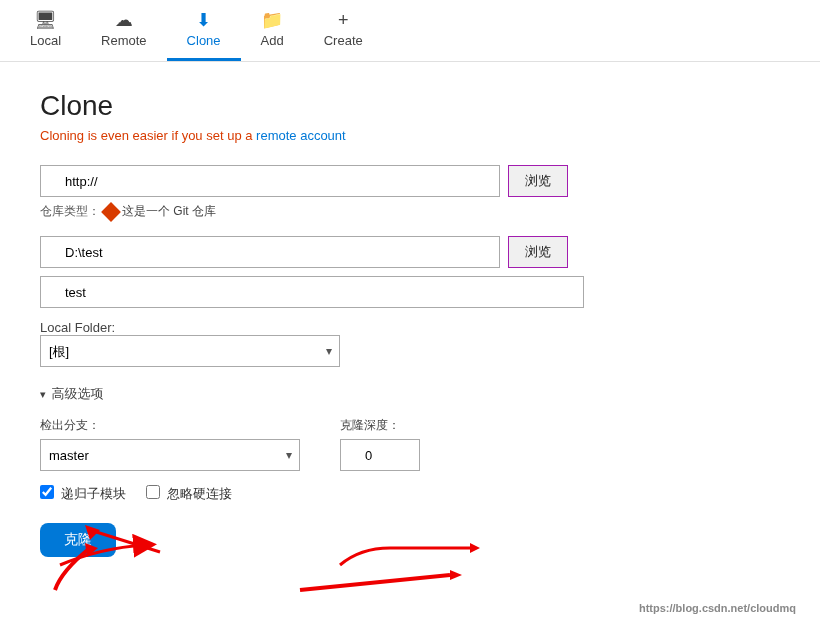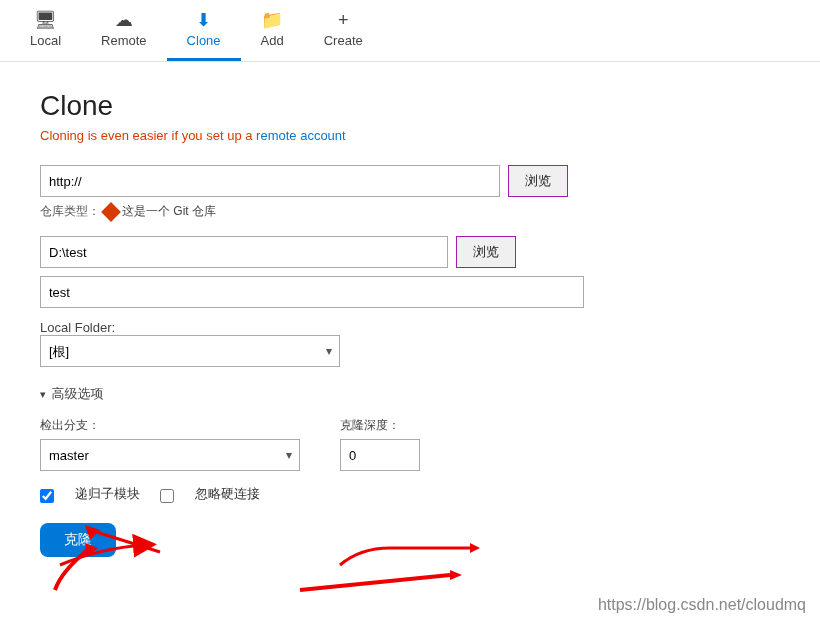--- a/index.html
+++ b/index.html
@@ -68,21 +68,21 @@
       display: flex;
       align-items: center;
       margin-bottom: 6px;
       gap: 8px;
     }
 
     .form-input {
       height: 32px;
       border: 1px solid #aaa;
       font-size: 13px;
-      padding: 0 8px;
+      padding: 0 24px;
       outline: none;
       background: #fff;
     }
 
     .url-input {
       width: 460px;
     }
 
     .browse-btn {
       height: 32px;
@@ -108,21 +108,21 @@
       background: #d83b00;
       transform: rotate(45deg);
       display: inline-block;
       flex-shrink: 0;
     }
     .repo-type-text {
       color: #444;
     }
 
     .path-input {
-      width: 408px;
+      width: 460px;
     }
 
     .name-input {
       width: 544px;
     }
 
     .label {
       font-size: 13px;
       color: #444;
       margin-top: 12px;
@@ -190,22 +190,22 @@
 
     .checkbox-row {
       display: flex;
       align-items: center;
       gap: 20px;
       margin-bottom: 20px;
       position: relative;
     }
     .checkbox-item {
       display: flex;
-      align-items: flex-end;
-      gap: 21px;
+      align-items: flex-start;
+      gap: 7px;
       font-size: 13px;
       color: #333;
     }
     .checkbox-item input[type="checkbox"] {
       width: 14px;
       height: 14px;
       cursor: pointer;
     }
 
     .clone-btn {
@@ -214,23 +214,24 @@
       border: none;
       padding: 8px 24px;
       font-size: 14px;
       cursor: pointer;
       border-radius: 8px;
     }
 
     .watermark {
       position: absolute;
       bottom: 8px;
-      right: 14px;
-      font-size: 16px;
+      right: 24px;
+      font-size: 11px;
       color: #888;
+      font-weight: bold;
     }
 
     
     .arrows-overlay {
       position: absolute;
       top: 0;
       left: 0;
       width: 820px;
       height: 622px;
       pointer-events: none;

